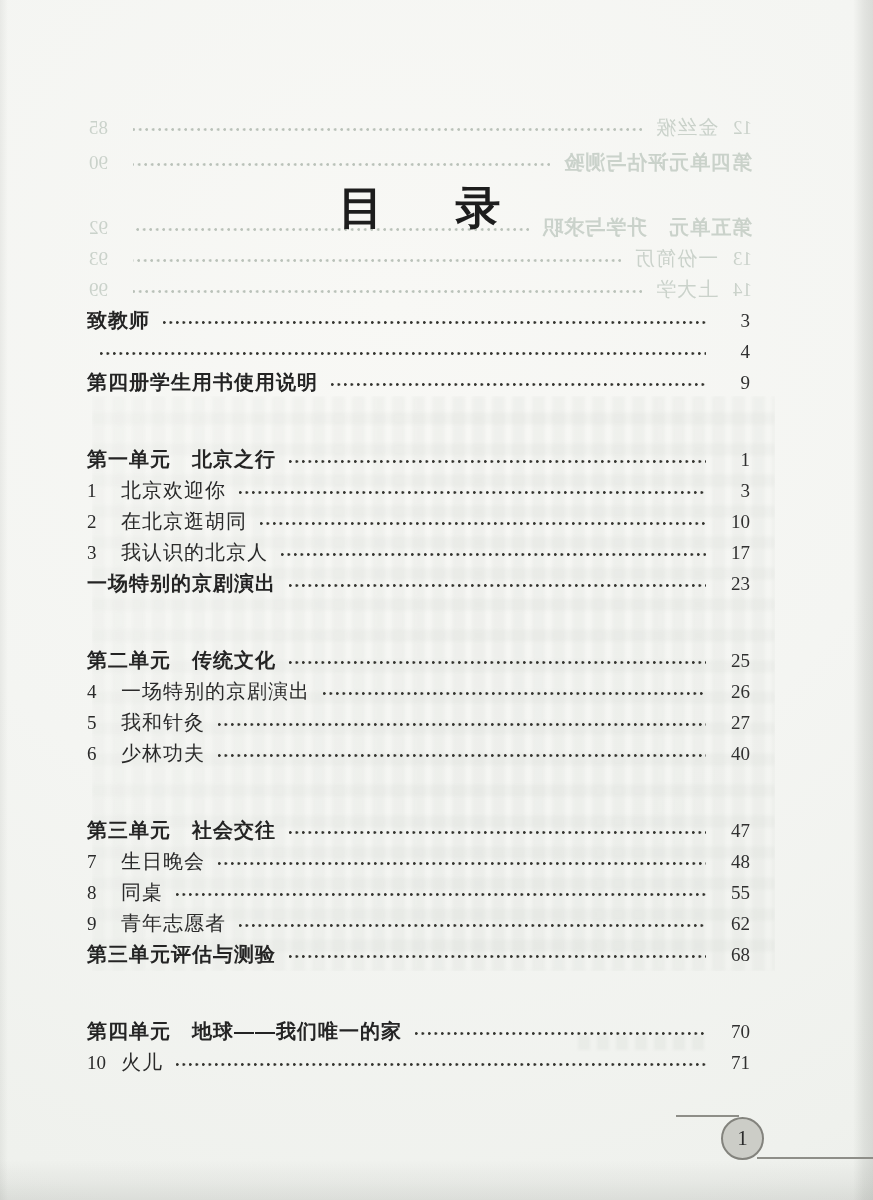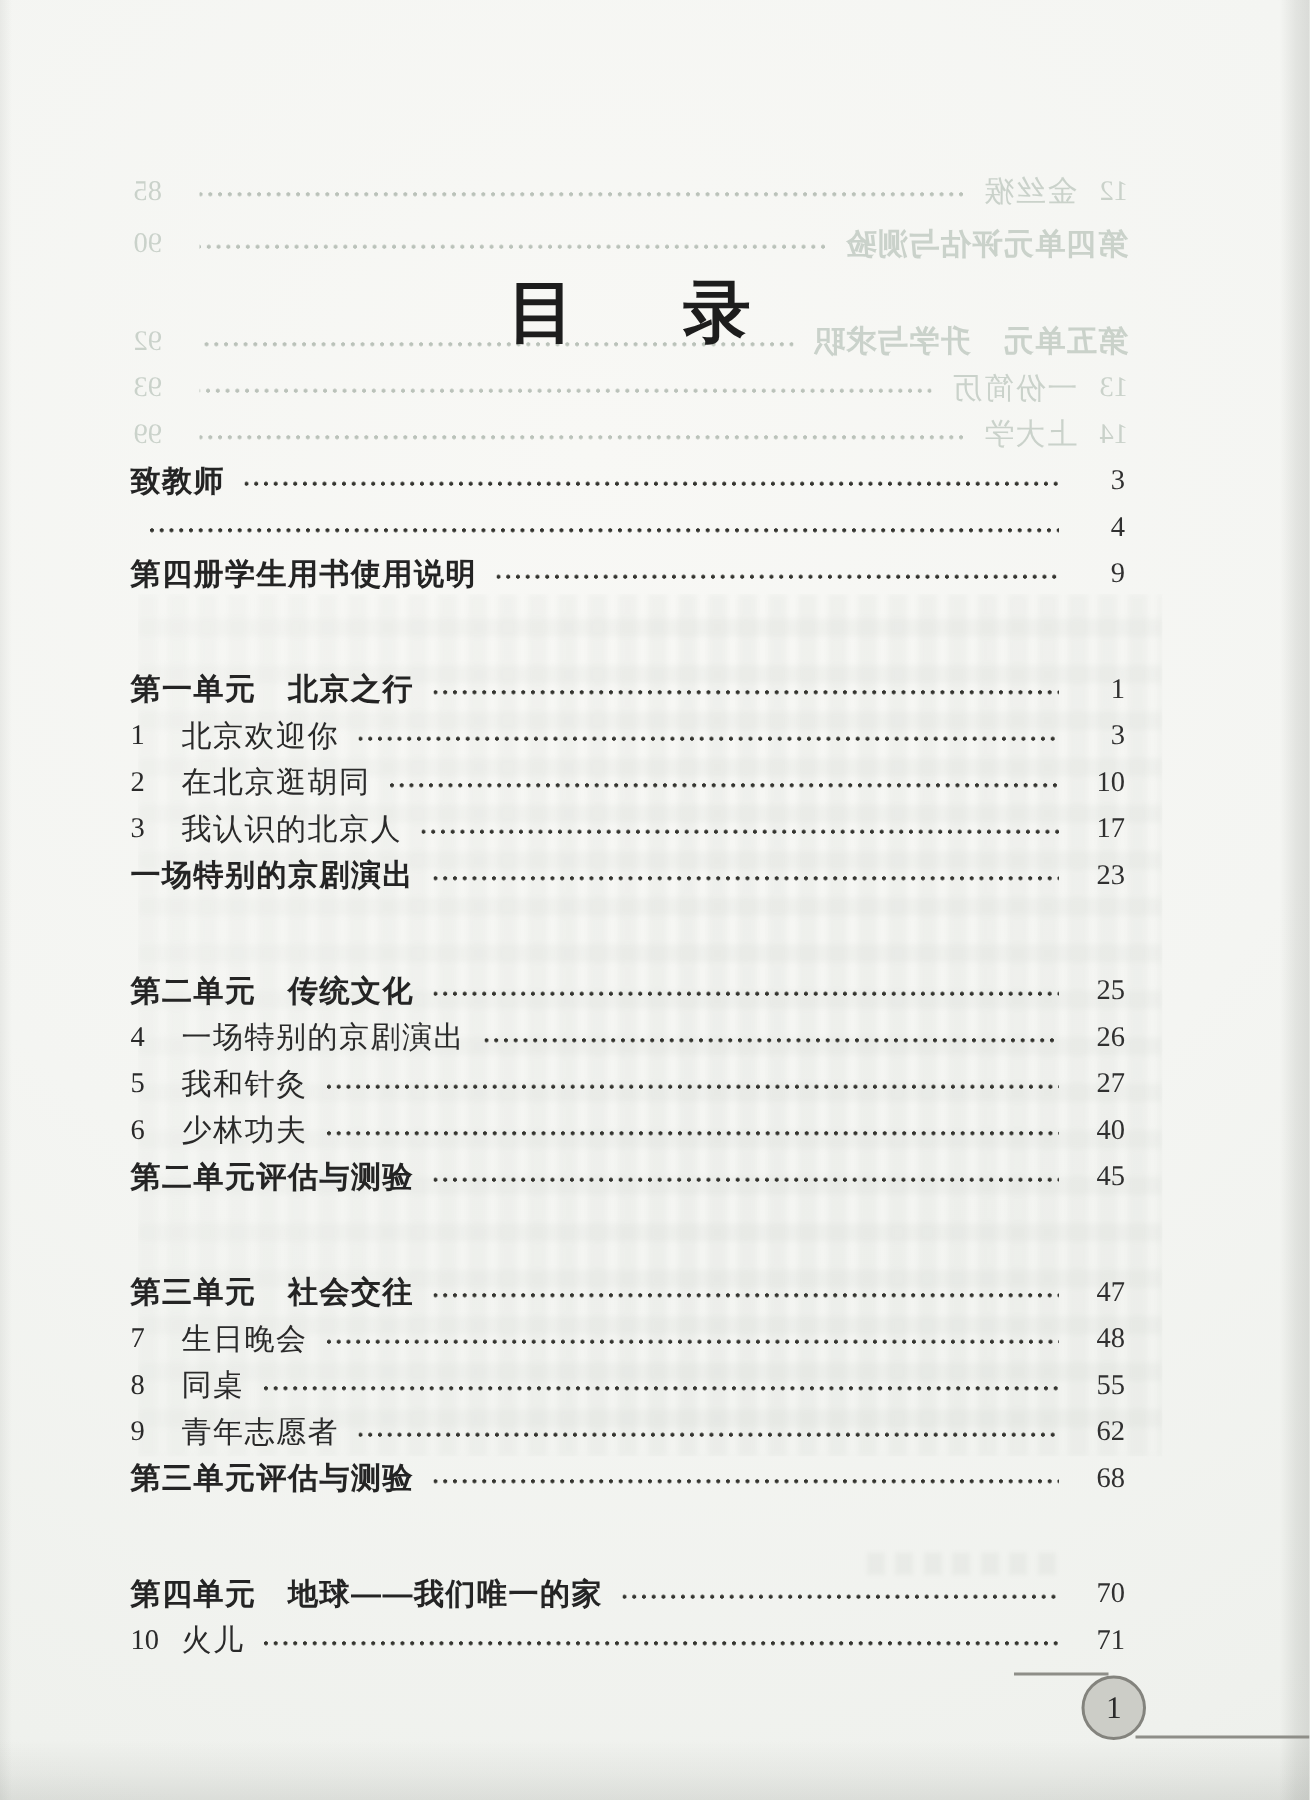--- a/index.html
+++ b/index.html
@@ -200,25 +200,20 @@
           <span class="row-label">我和针灸</span>
           <div class="leader"></div>
           <span class="row-page">27</span>
         </div>
         <div class="row row-lesson">
           <span class="row-num">6</span>
           <span class="row-label">少林功夫</span>
           <div class="leader"></div>
           <span class="row-page">40</span>
         </div>
-        <div class="row row-eval">
-          <span class="row-label">第二单元评估与测验</span>
-          <div class="leader"></div>
-          <span class="row-page">45</span>
-        </div>
       </div>
       <div class="unit">
         <div class="row row-unit">
           <span class="row-label">第三单元　社会交往</span>
           <div class="leader"></div>
           <span class="row-page">47</span>
         </div>
         <div class="row row-lesson">
           <span class="row-num">7</span>
           <span class="row-label">生日晚会</span>

